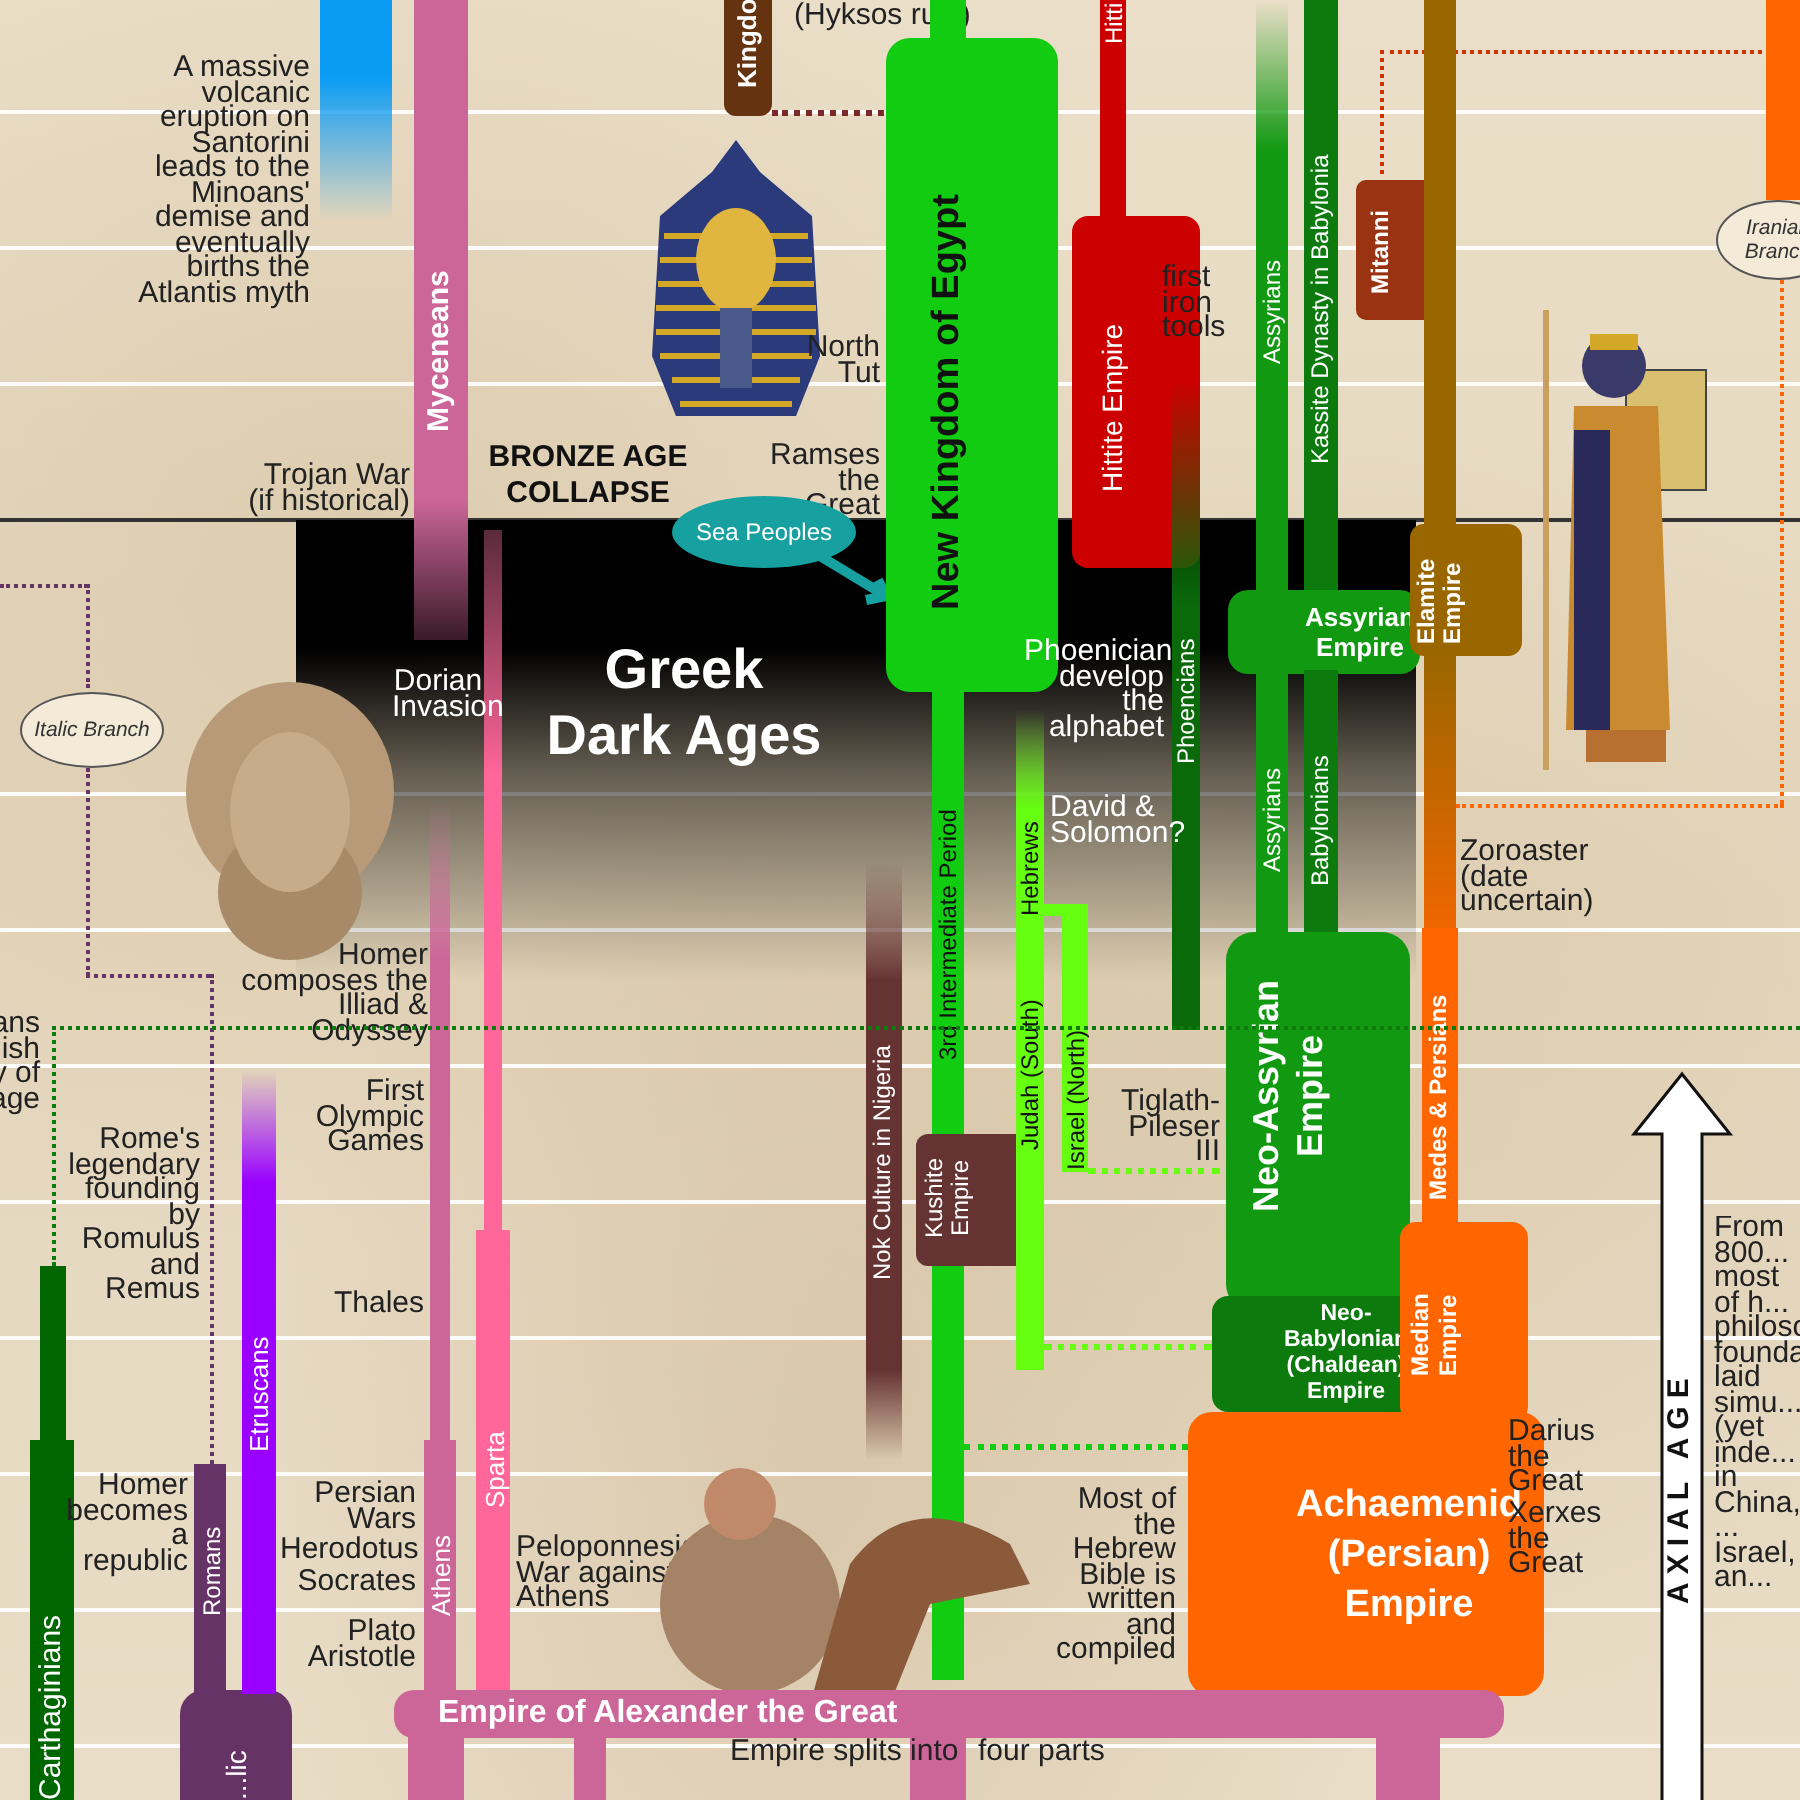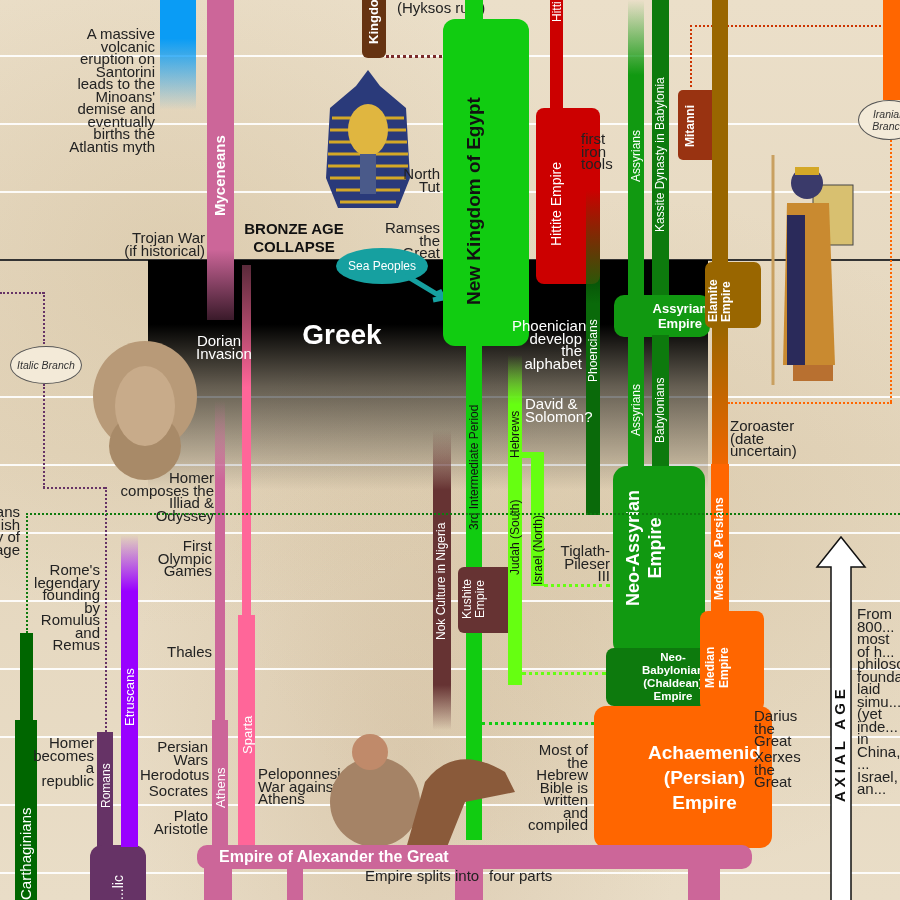--- a/index.html
+++ b/index.html
@@ -65,20 +65,21 @@
 <div class="bar" style="left:238px;top:615px;width:17px;height:235px;border-radius:0;background:#ff6699"></div>
 <div class="vtext" style="left:240px;top:754px;font-size:13px">Sparta</div>
 
 <div style="position:absolute;left:238px;top:220px;font-size:15px;font-weight:bold;color:#111;text-align:center;line-height:18px;width:112px">
   <div>BRONZE AGE</div>
   <div>COLLAPSE</div>
 </div>
 
 <div style="position:absolute;left:262px;top:318px;width:160px;text-align:center;color:#fff;font-weight:bold;font-size:28px;line-height:33px">
   <div>Greek</div>
+  <div>Dark Ages</div>
 </div>
 <div class="lbl wt" style="left:196px;top:335px;width:46px;text-align:center">Dorian Invasion</div>
 
 <div class="bar" style="left:362px;top:0;width:24px;height:58px;border-radius:0 0 6px 6px;background:#663311"></div>
 <div class="vtext" style="left:366px;top:44px;font-weight:bold;font-size:13px">Kingdo</div>
 <div class="lbl" style="left:397px;top:2px">(Hyksos rule)</div>
 <div class="dot" style="left:386px;top:55px;width:56px;border-top:3px dotted #7a2a2a"></div>
 
 <div class="photo" style="left:318px;top:68px;width:100px;height:150px">
   <svg width="100" height="150" viewBox="0 0 100 150">

